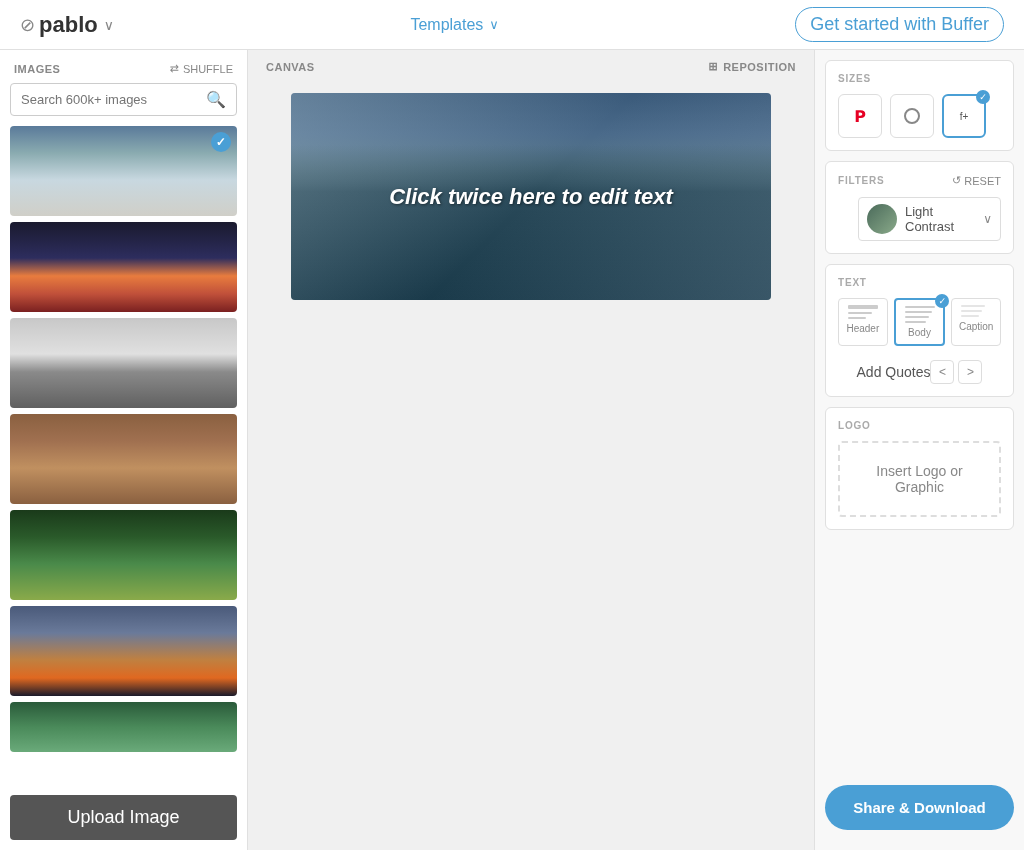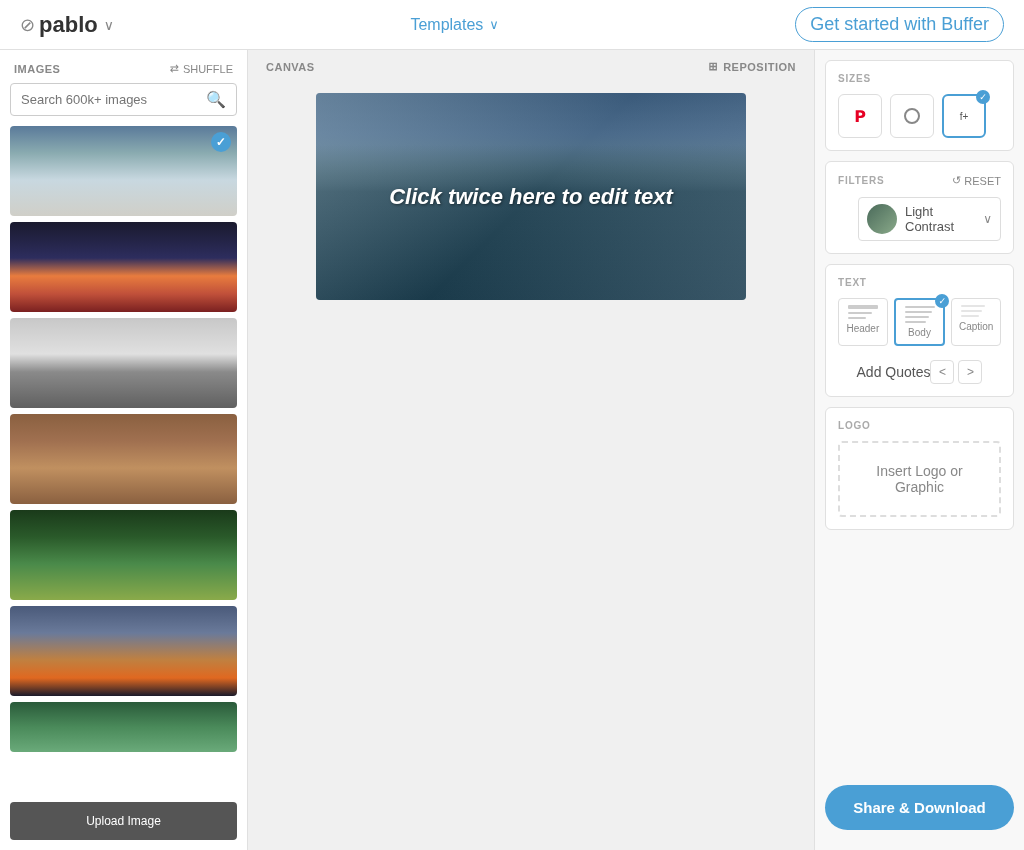--- a/index.html
+++ b/index.html
@@ -55,40 +55,40 @@
     }
     .img-snow { background: linear-gradient(180deg, #5a7a9a 0%, #8aabb0 30%, #c8d8e0 60%, #d0cfc8 100%); }
     .img-city { background: linear-gradient(180deg, #1a1a2e 0%, #2d2d5e 40%, #e87c3e 60%, #c0503a 80%, #7a2020 100%); }
     .img-tree { background: linear-gradient(180deg, #c8c8c8 0%, #e0e0e0 40%, #8a8a8a 60%, #606060 100%); }
     .img-logs { background: linear-gradient(180deg, #8a6040 0%, #a07050 30%, #c09060 60%, #8a6040 100%); }
     .img-forest { background: linear-gradient(180deg, #1a3a1a 0%, #2a5a2a 30%, #4a8a4a 60%, #8aaa4a 100%); }
     .img-sunset { background: linear-gradient(180deg, #4a5a7a 0%, #6a7a9a 30%, #c08040 60%, #e06820 80%, #1a1a2a 100%); }
     .img-partial { background: linear-gradient(180deg, #2a5a3a 0%, #4a8a5a 50%, #6aaa7a 100%); height: 50px; }
     .upload-btn {
       margin: 10px; background: #555; color: #fff; border: none;
-      padding: 12px; border-radius: 4px; font-size: 12px; cursor: pointer;
+      padding: 12px; border-radius: 4px; font-size: 18px; cursor: pointer;
       font-weight: 500;
     }
     
     .images-list::-webkit-scrollbar { width: 4px; }
     .images-list::-webkit-scrollbar-thumb { background: #ccc; border-radius: 2px; }
 
     
     .canvas-area {
       flex: 1; background: #f0f0f0; display: flex; flex-direction: column;
       padding: 0;
     }
     .canvas-toolbar {
       display: flex; align-items: center; justify-content: space-between;
       padding: 10px 18px; font-size: 11px; color: #888; font-weight: 600; letter-spacing: 0.5px;
     }
     .reposition-btn { display: flex; align-items: center; gap: 5px; cursor: pointer; color: #888; font-size: 11px; }
     .canvas-wrapper { flex: 1; display: flex; align-items: flex-start; justify-content: center; padding: 10px 20px; }
     .canvas {
-      width: 430px; height: 207px; border-radius: 4px; overflow: hidden;
+      width: 480px; height: 207px; border-radius: 4px; overflow: hidden;
       position: relative; cursor: pointer;
       background: linear-gradient(180deg, #3a5a7a 0%, #4a6a8a 20%, #5a7a8a 40%, #8aaabb 60%, #c8d8d8 80%, #e0e8e8 100%);
     }
     .canvas-trees {
       position: absolute; bottom: 0; left: 0; right: 0; height: 75%;
       background: linear-gradient(180deg, transparent 0%, #2a4a5a 30%, #1a3a4a 100%);
     }
     .canvas-snow-overlay {
       position: absolute; top: 0; left: 0; right: 0; bottom: 0;
       background: linear-gradient(135deg, rgba(200,220,230,0.3) 0%, transparent 50%, rgba(180,200,220,0.2) 100%);

